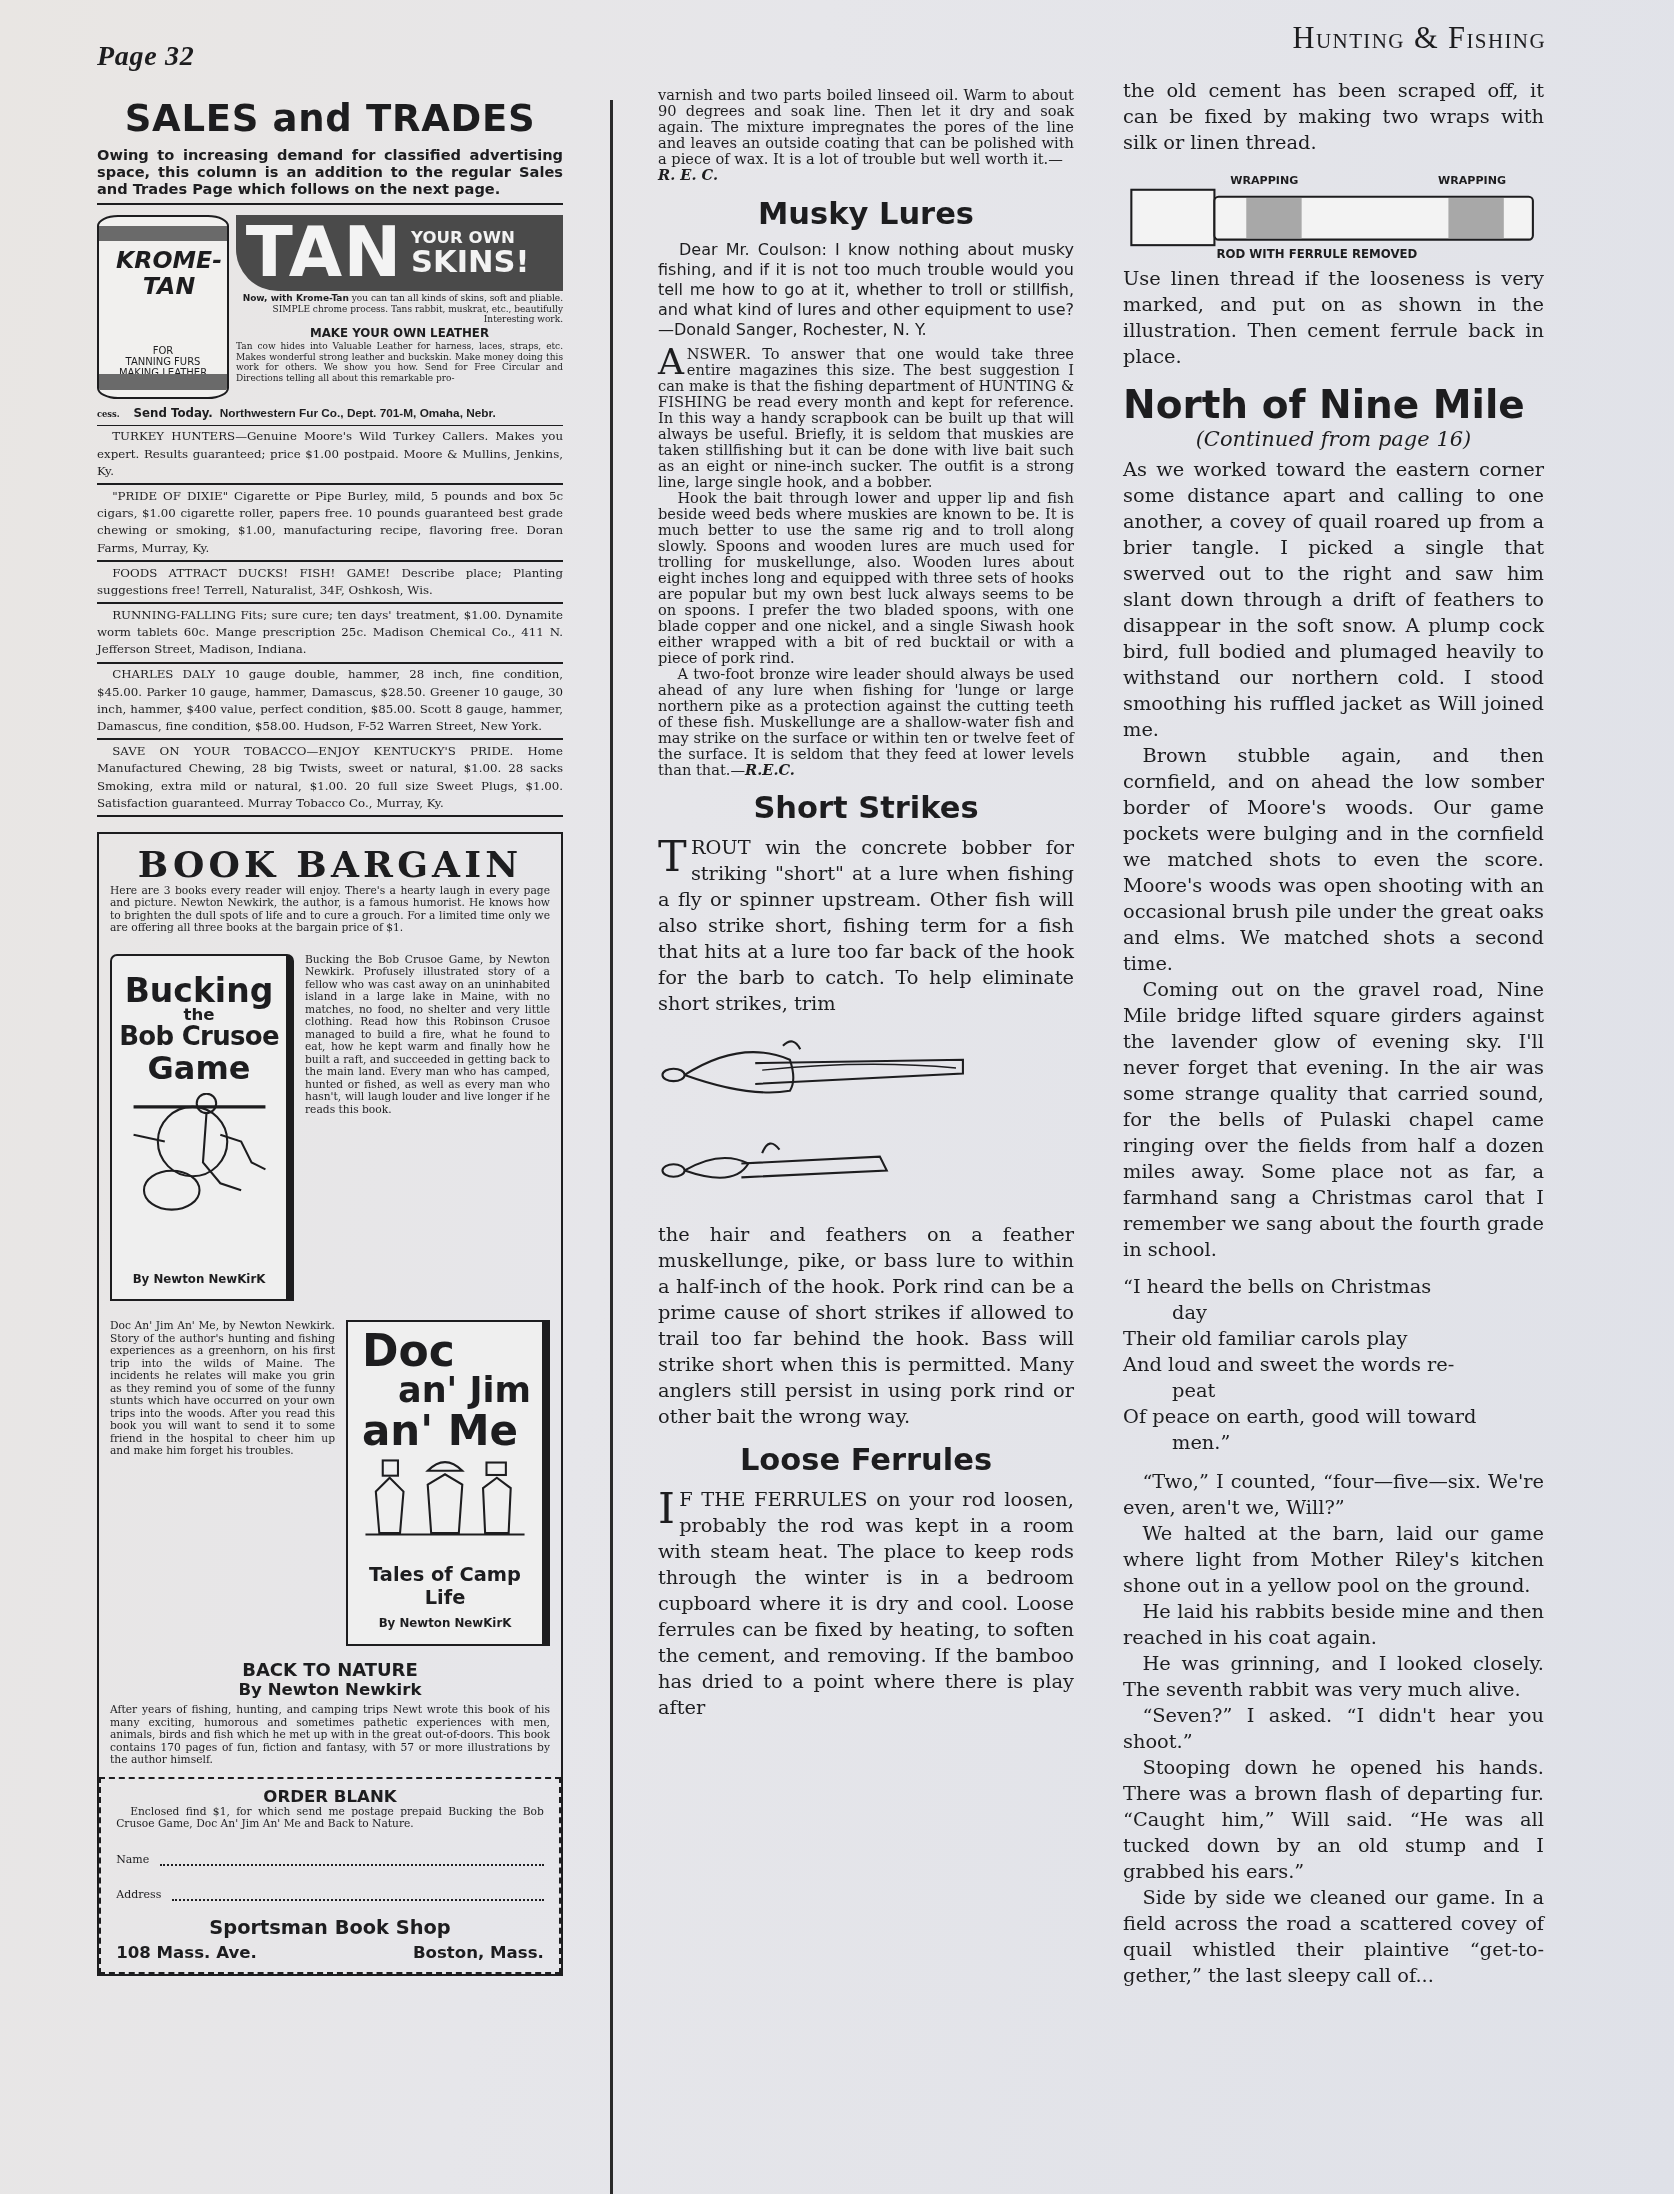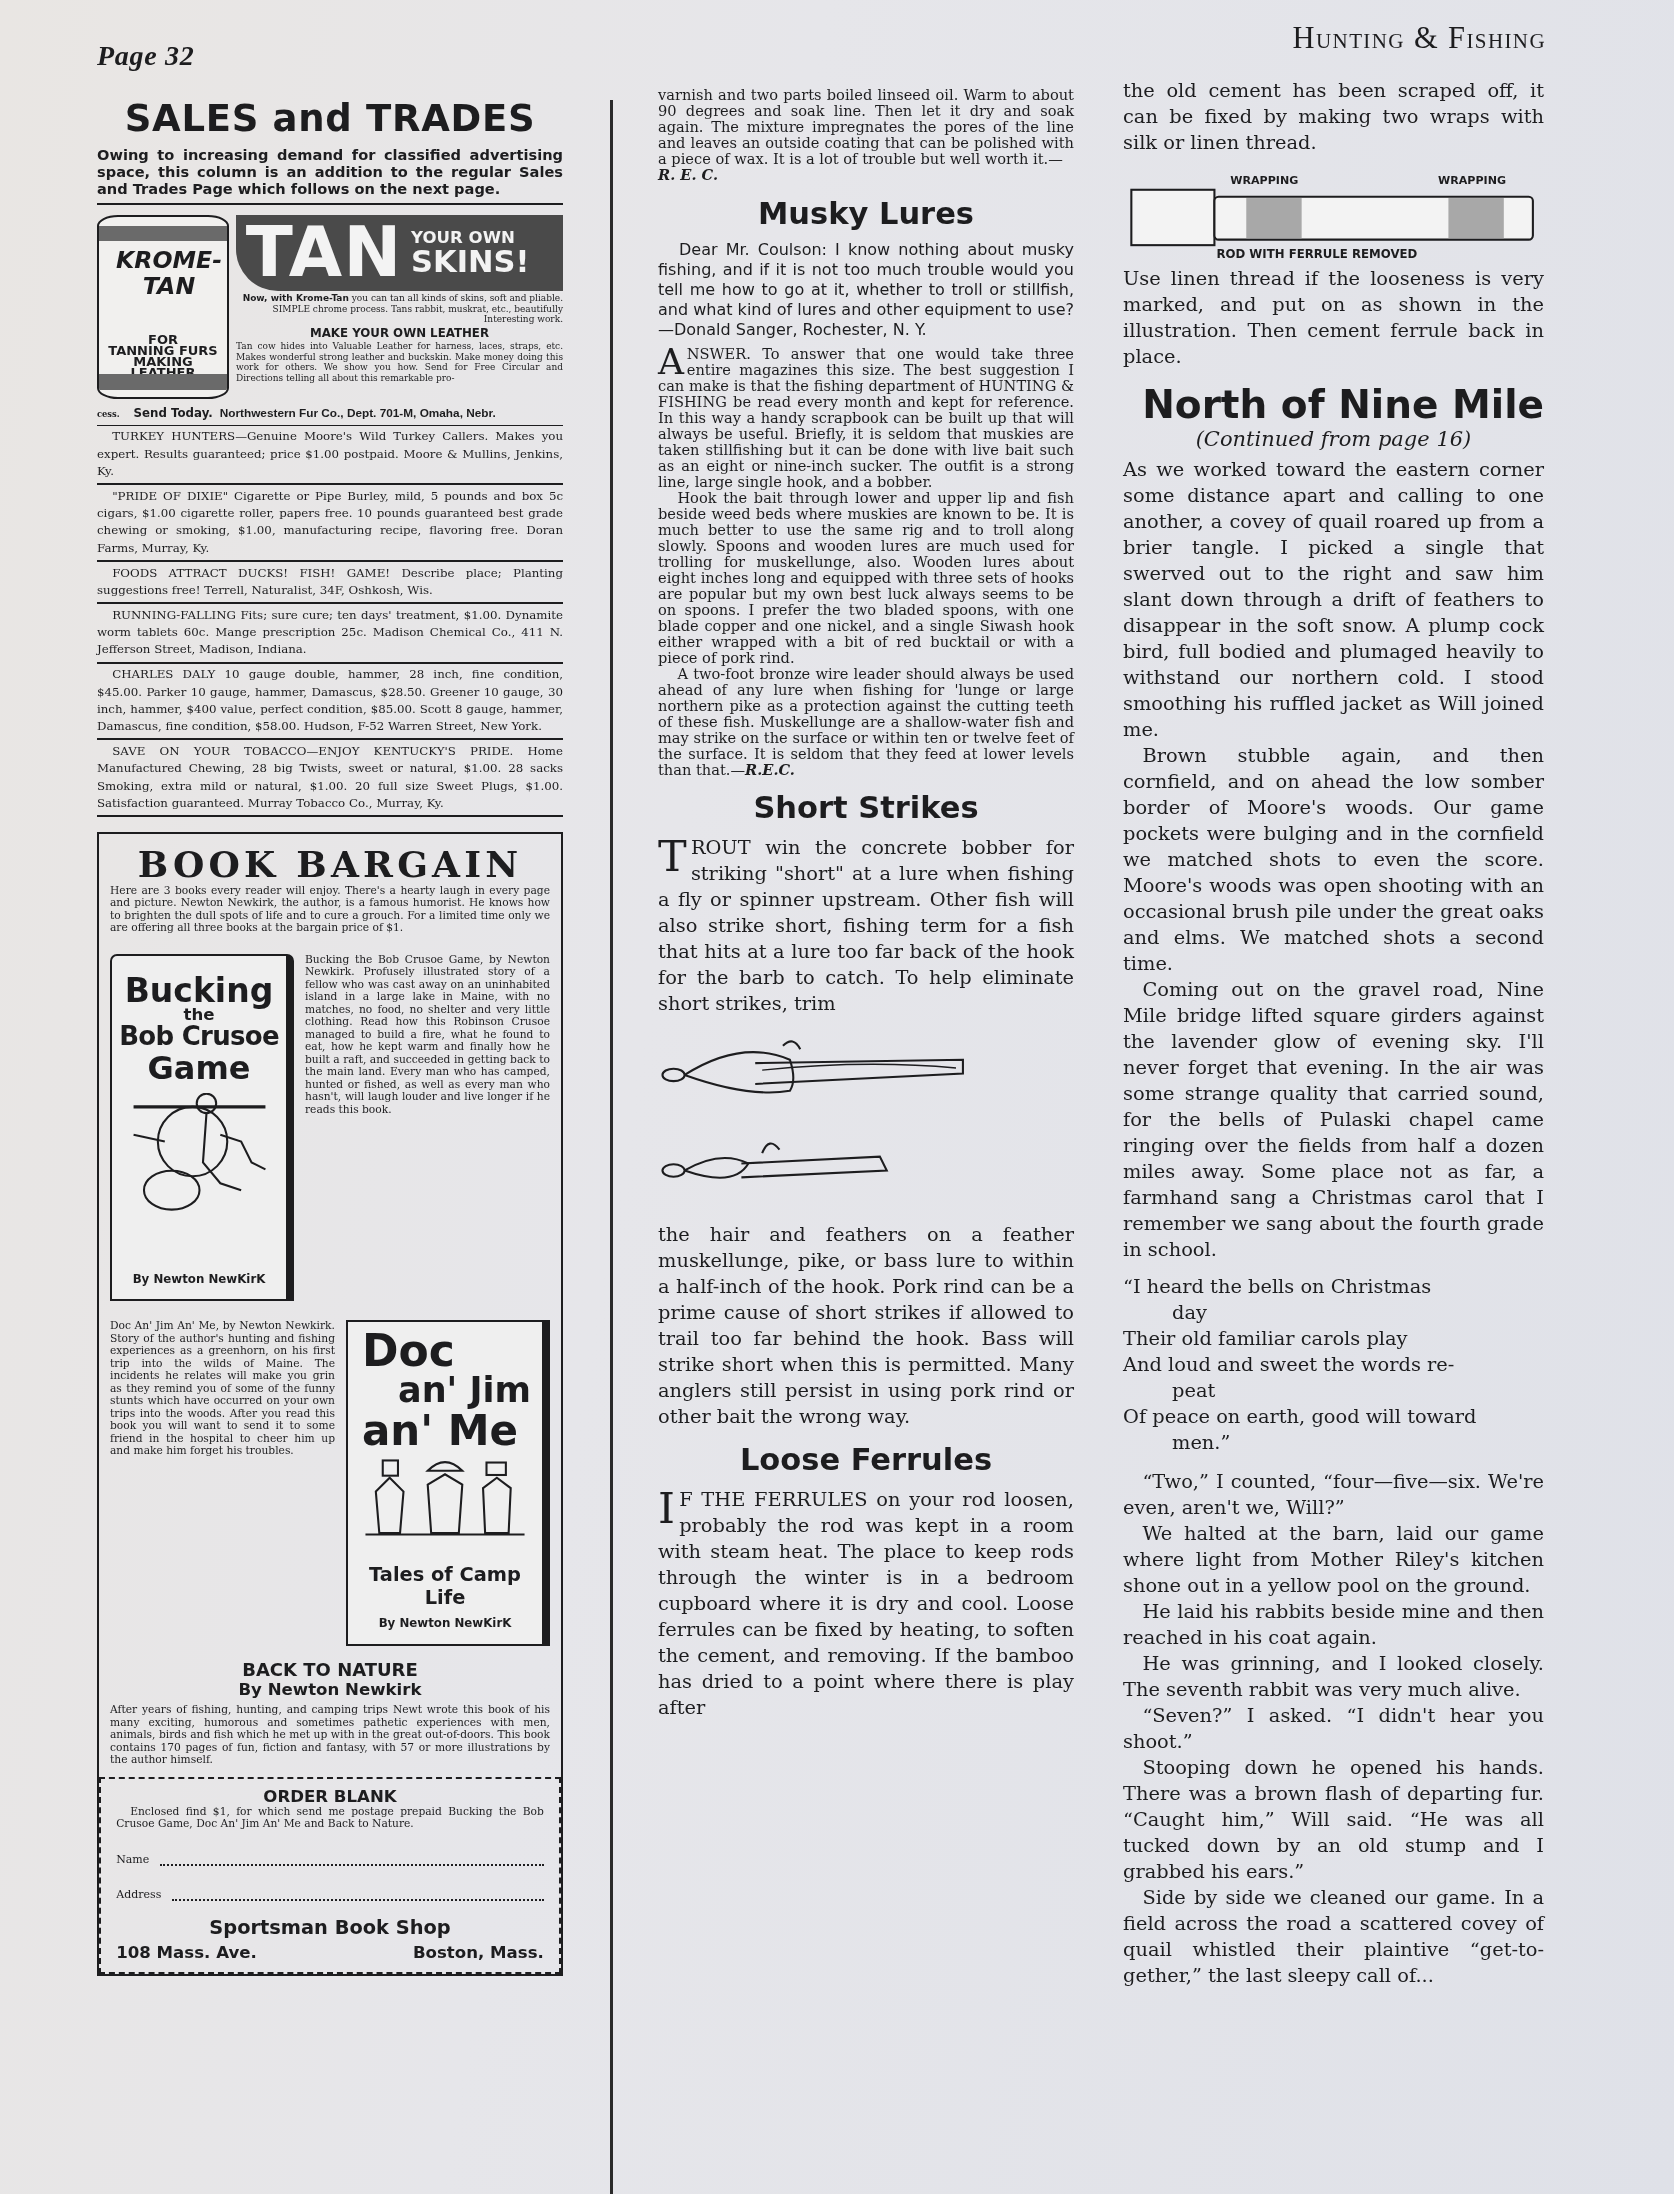--- a/index.html
+++ b/index.html
@@ -44,21 +44,21 @@
     position: relative;
   }
   .can {
     width: 132px; height: 184px; margin-right: 7px; border: 2.1px solid #1d1d1f; border-radius: 21px / 11px;
     background: #f1f0ee; position: relative; font-family: "DejaVu Sans", sans-serif;
     text-align: center; overflow: hidden;
   }
   .can .band { height: 15.2px; background: #6a6a6a; margin-top: 9.7px; }
   .can .band.bottom { position: absolute; bottom: 7px; left: 0; right: 0; margin: 0; }
   .can .brand { font-size: 23.6px; font-weight: bold; font-style: italic; line-height: 26px; margin-top: 5.5px; padding-left: 12px; }
-  .can .for { font-size: 13px; font-weight: bold; line-height: 11px; margin-top: 35px; }
+  .can .for { font-size: 10px; font-weight: normal; line-height: 11px; margin-top: 46px; }
   .ad-right { flex: 1; font-family: "DejaVu Serif", serif; }
   .tan-banner {
     background: #4a4a4a; height: 76px; display: flex; align-items: center; padding-left: 9.7px;
     border-radius: 0 0 0 42px; color: #f3f3f3;
   }
   .tan-big { font-family: "DejaVu Sans", sans-serif; font-weight: bold; font-size: 69px; letter-spacing: 1.4px; line-height: 69px; }
   .tan-side { font-family: "DejaVu Sans", sans-serif; font-weight: bold; margin-left: 8.3px; }
   .tan-side .a { font-size: 16.6px; display: block; }
   .tan-side .b { font-size: 30.5px; display: block; line-height: 30.5px; }
   .ad-body { font-size: 9px; line-height: 10.4px; text-align: right; margin-top: 2.8px; }
@@ -138,21 +138,21 @@
     float: left; font-size: 36px; line-height: 29px; padding-right: 2.8px; margin-top: 1.4px;
   }
   .indent { text-indent: 19.4px; }
   .body-large { font-size: 19.4px; line-height: 26px; text-align: justify; font-family: "DejaVu Serif", serif; }
   .dropcap-large::first-letter { float: left; font-size: 43px; line-height: 37px; padding-right: 4.2px; margin-top: 2.8px; }
   .lure-fig { display: block; margin: 15.2px 0 9.7px; }
 
   
   .ferrule-fig { display: block; margin: 12.5px 0 7px; }
   .story-title {
-    font-family: "DejaVu Sans", sans-serif; font-weight: bold; font-size: 39px; text-align: right; margin-top: 12.5px;
+    font-family: "DejaVu Sans", sans-serif; font-weight: bold; font-size: 39px; text-align: left; margin-top: 12.5px;
   }
   .story-cont { font-style: italic; text-align: center; font-size: 21px; margin-bottom: 6px; }
   .poem { font-size: 19.4px; line-height: 26px; margin: 11px 0 12.5px; }
   .poem .wrap { padding-left: 49px; display: block; }
 </style>
 </head>
 <body>
 
 <div class="page-num">Page 32</div>
 <div class="running-head">Hunting &amp; Fishing</div>

